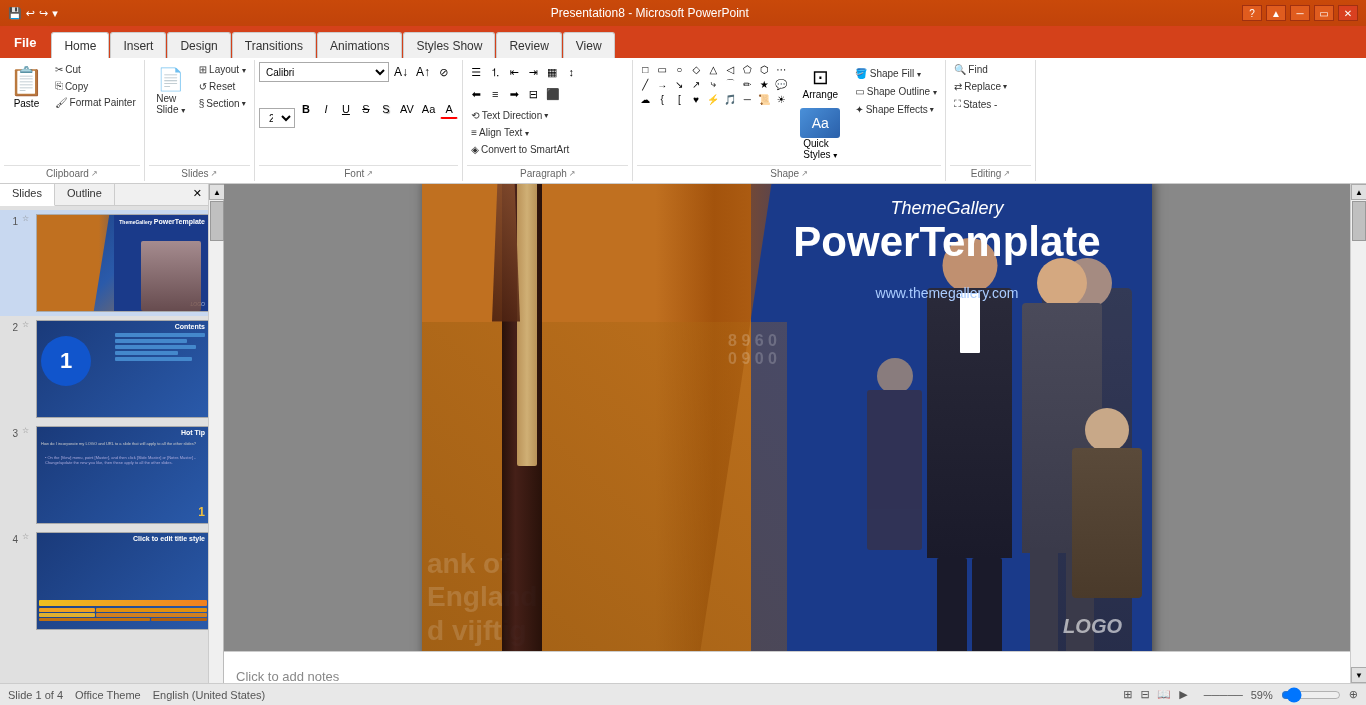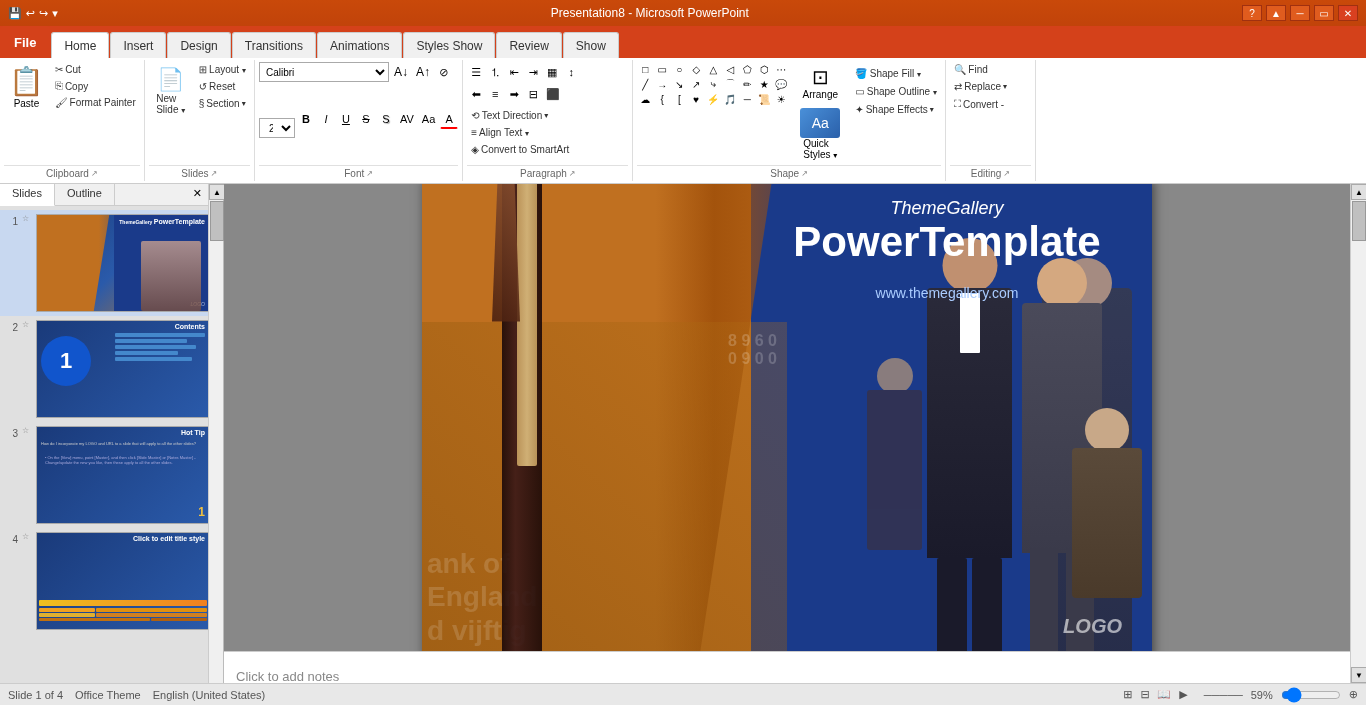--- a/index.html
+++ b/index.html
@@ -156,21 +156,21 @@
       padding: 2px 4px;
       cursor: pointer;
       min-width: 44px;
       border-radius: 2px;
       border: 1px solid transparent;
     }
     .paste-btn .icon { font-size: 28px; }
     .paste-btn .label { font-size: 10px; text-align: center; }
 
     
-    .font-group .ribbon-group-content { flex-direction: column; gap: 18px; }
+    .font-group .ribbon-group-content { flex-direction: column; gap: 8px; }
     .font-row { display: flex; align-items: center; gap: 2px; }
     .font-select {
       height: 20px;
       font-size: 10px;
       border: 1px solid #aaa;
       background: white;
       width: 130px;
       padding: 0 2px;
     }
     .font-size-select {
@@ -552,21 +552,21 @@
 
 <div id="tab-bar">
   <div class="file-tab">File</div>
   <div class="ribbon-tab active">Home</div>
   <div class="ribbon-tab">Insert</div>
   <div class="ribbon-tab">Design</div>
   <div class="ribbon-tab">Transitions</div>
   <div class="ribbon-tab">Animations</div>
   <div class="ribbon-tab">Styles Show</div>
   <div class="ribbon-tab">Review</div>
-  <div class="ribbon-tab">Show</div>
+  <div class="ribbon-tab">View</div>
 </div>
 
 <div id="ribbon-content">
 
   <div class="ribbon-group clipboard-group">
     <div class="ribbon-group-content">
       <div class="paste-btn">
         <div class="icon">📋</div>
         <div class="label">Paste</div>
       </div>
@@ -776,21 +776,21 @@
           <span>🔍</span>
           <span>Find</span>
         </div>
         <div class="ribbon-btn-small">
           <span>⇄</span>
           <span>Replace</span>
           <span style="font-size:8px;">▾</span>
         </div>
         <div class="ribbon-btn-small">
           <span>⛶</span>
-          <span>Convert -</span>
+          <span>States -</span>
         </div>
       </div>
     </div>
     <div class="ribbon-group-label">
       <span>Editing</span>
       <span class="expand-icon">↗</span>
     </div>
   </div>
 
 </div>

